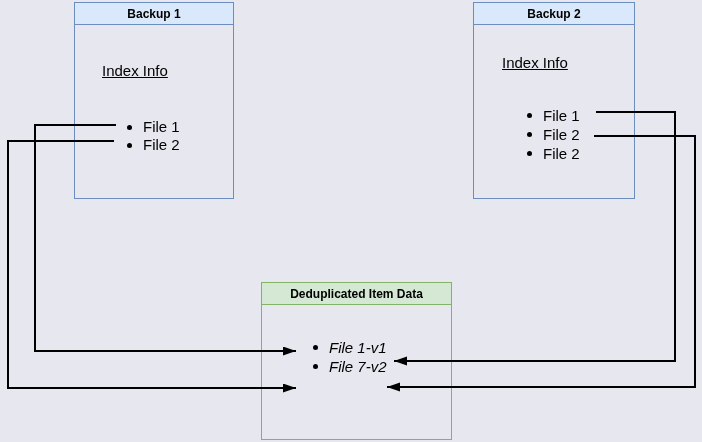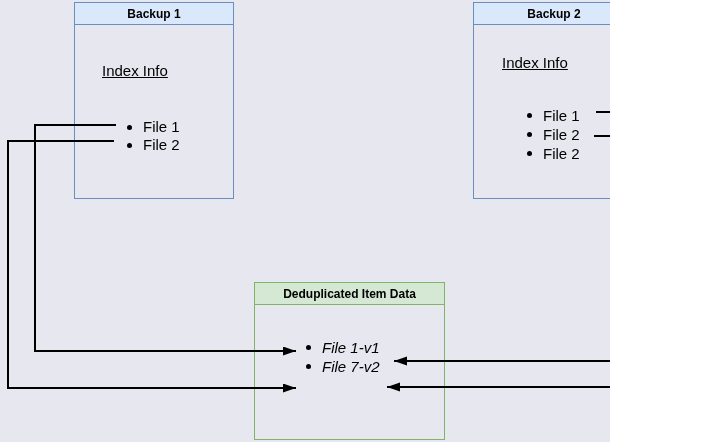--- a/index.html
+++ b/index.html
@@ -1,19 +1,19 @@
 <!DOCTYPE html>
 <html><head>
 <meta charset="utf-8">
 <title>Diagram</title>
 <style>
   html, body { margin: 0; padding: 0; }
   .canvas {
     position: relative;
-    width: 610px;
+    width: 702px;
     height: 442px;
     background: #e7e7ef;
     font-family: "Liberation Sans", sans-serif;
     color: #000;
     overflow: hidden;
   }
   .box {
     position: absolute;
     box-sizing: border-box;
     border: 1px solid;
@@ -60,21 +60,21 @@
     top: 50%;
     margin-top: -2.5px;
     width: 5px;
     height: 5px;
     border-radius: 50%;
     background: #000;
   }
   
   #backup1 { left: 74px;  top: 2px;   width: 160px; height: 197px; }
   #backup2 { left: 473px; top: 2px;   width: 162px; height: 197px; }
-  #dedup   { left: 254px; top: 282px; width: 191px; height: 158px; }
+  #dedup   { left: 261px; top: 282px; width: 191px; height: 158px; }
   #backup1 .subtitle { left: 27px; top: 59px; }
   #backup2 .subtitle { left: 28px; top: 51px; }
   #backup1 .file-list { left: 50px; top: 115px; }
   #backup2 .file-list { left: 51px; top: 103px; }
   #dedup   .file-list { left: 49px; top: 55px; font-style: italic; }
   svg.arrow-layer {
     position: absolute;
     left: 0; top: 0;
     width: 702px;
     height: 442px;

